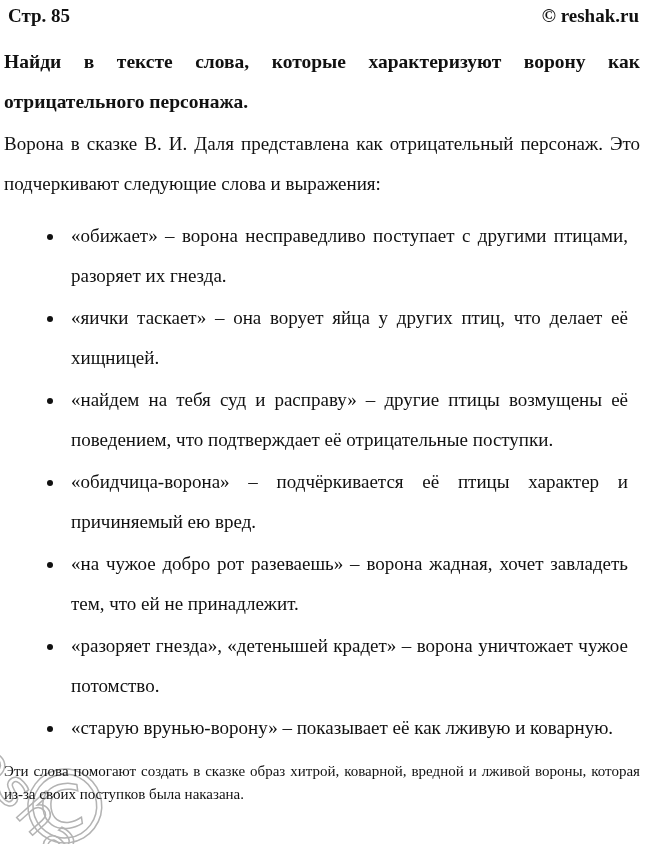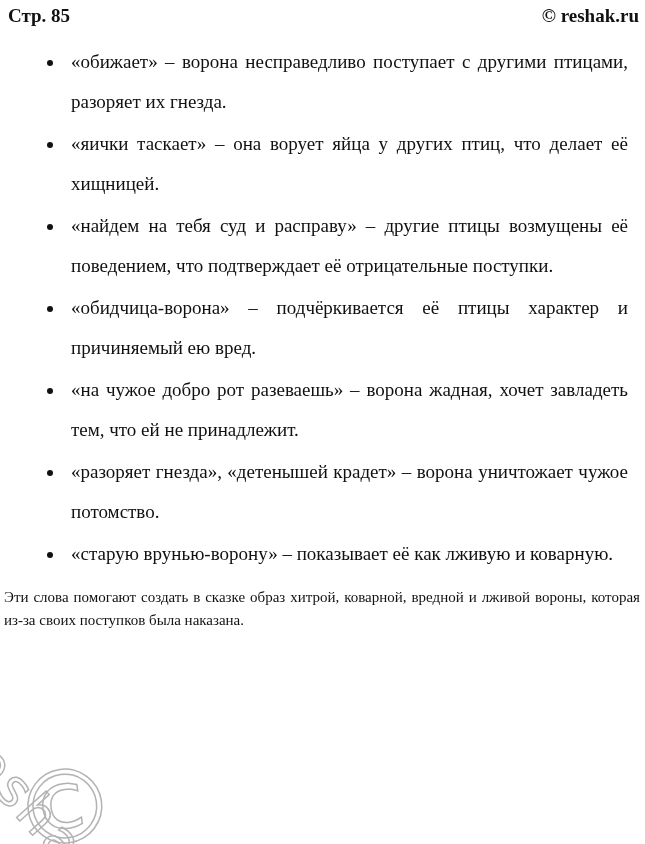--- a/index.html
+++ b/index.html
@@ -107,21 +107,23 @@
 <div class="page">
 
   <div class="wm-copy">©</div>
   <div class="wm-text">reshak.ru</div>
 
   <header class="page-header">
     <span class="page-num">Стр. 85</span>
     <span class="copyright">© reshak.ru</span>
   </header>
 
+  <h1 class="question">Найди в тексте слова, которые характеризуют ворону как отрицательного персонажа.</h1>
 
+  <p class="intro">Ворона в сказке В. И. Даля представлена как отрицательный персонаж. Это подчеркивают следующие слова и выражения:</p>
 
   <ul class="points">
     <li>«обижает» – ворона несправедливо поступает с другими птицами, разоряет их гнезда.</li>
     <li>«яички таскает» – она ворует яйца у других птиц, что делает её хищницей.</li>
     <li>«найдем на тебя суд и расправу» – другие птицы возмущены её поведением, что подтверждает её отрицательные поступки.</li>
     <li>«обидчица-ворона» – подчёркивается её птицы характер и причиняемый ею вред.</li>
     <li>«на чужое добро рот разеваешь» – ворона жадная, хочет завладеть тем, что ей не принадлежит.</li>
     <li>«разоряет гнезда», «детенышей крадет» – ворона уничтожает чужое потомство.</li>
     <li>«старую врунью-ворону» – показывает её как лживую и коварную.</li>
   </ul>

